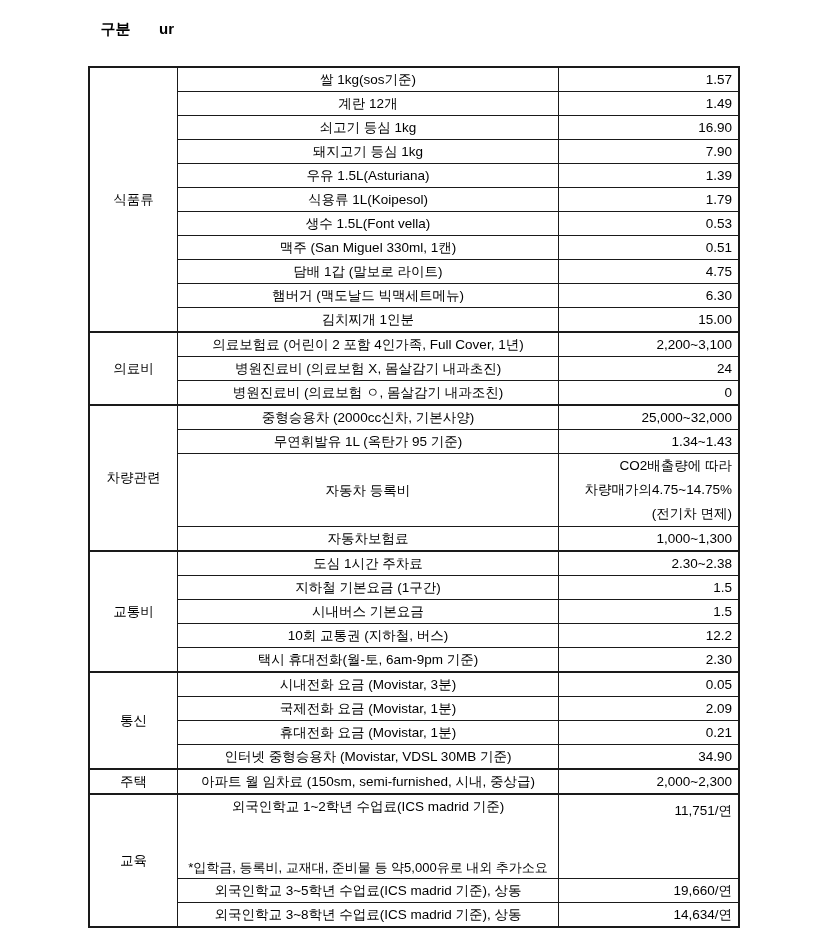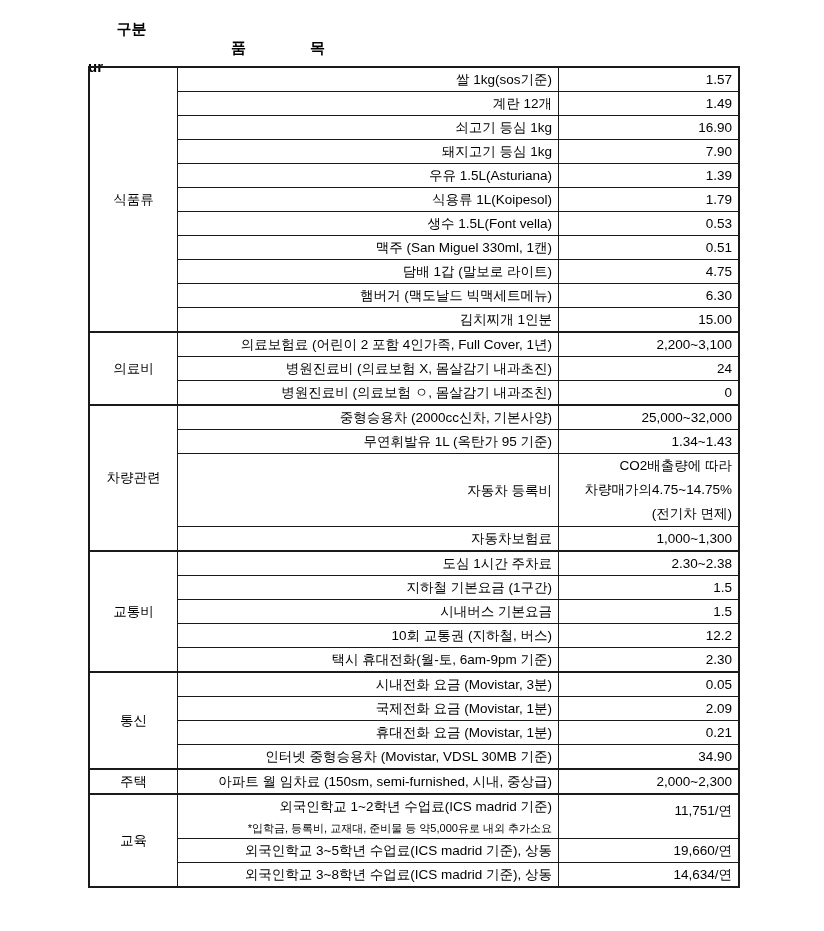--- a/index.html
+++ b/index.html
@@ -11,26 +11,25 @@
   }
   .page {
     position: relative;
     width: 824px; height: 931px;
     background: #ffffff;
     overflow: hidden;
   }
   
   .table-header {
     position: absolute;
-    left: 88px; top: 20px;
+    left: 72px; top: 20px;
     width: 646px;
     display: flex;
     font-weight: bold;
     font-size: 15px;
-    flex-direction: column;
   }
   .table-header .h-cat   { width: 87px;  text-align: center; }
   .table-header .h-item  { width: 380px; text-align: center; word-spacing: 60px; }
   .table-header .h-price { width: 179px; text-align: left; }
 
   
   table.cost-table {
     position: absolute;
     left: 88px; top: 66px;
     width: 646px;
@@ -43,35 +42,34 @@
     height: 23px;
     padding: 0 6px;
     vertical-align: middle;
     overflow: hidden;
     white-space: nowrap;
   }
   table.cost-table { border: 2px solid #1a1a1a; }
   tr.section-start > td { border-top: 2px solid #1a1a1a; }
 
   td.cat   { width: 75px;  text-align: center; margin-top: 19px; }
-  td.item  { width: 368px; text-align: right; }
+  td.item  { width: 368px; text-align: center; }
   td.price { width: 167px; text-align: right; margin-top: 12px; }
   td.price div { line-height: 24px; }
   td.price.vtop { vertical-align: top; padding-top: 7px; }
   .item-main { line-height: 23px; }
-  .item-note { font-size: 11px; line-height: 20px; }
+  .item-note { font-size: 13px; line-height: 20px; margin-top: 40px; }
 </style>
 </head>
 <body>
 
 <div class="page">
 
   <div class="table-header">
     <span class="h-cat">구분</span>
-    <span class="h-item">품 목</span>
     <span class="h-price">ur</span>
   </div>
 
   <table class="cost-table">
     <tbody>
         <tr class="section-start">
           <td class="cat" rowspan="11">식품류</td>
           <td class="item">
             <div class="item-main">쌀 1kg(sos기준)</div>
           </td>

